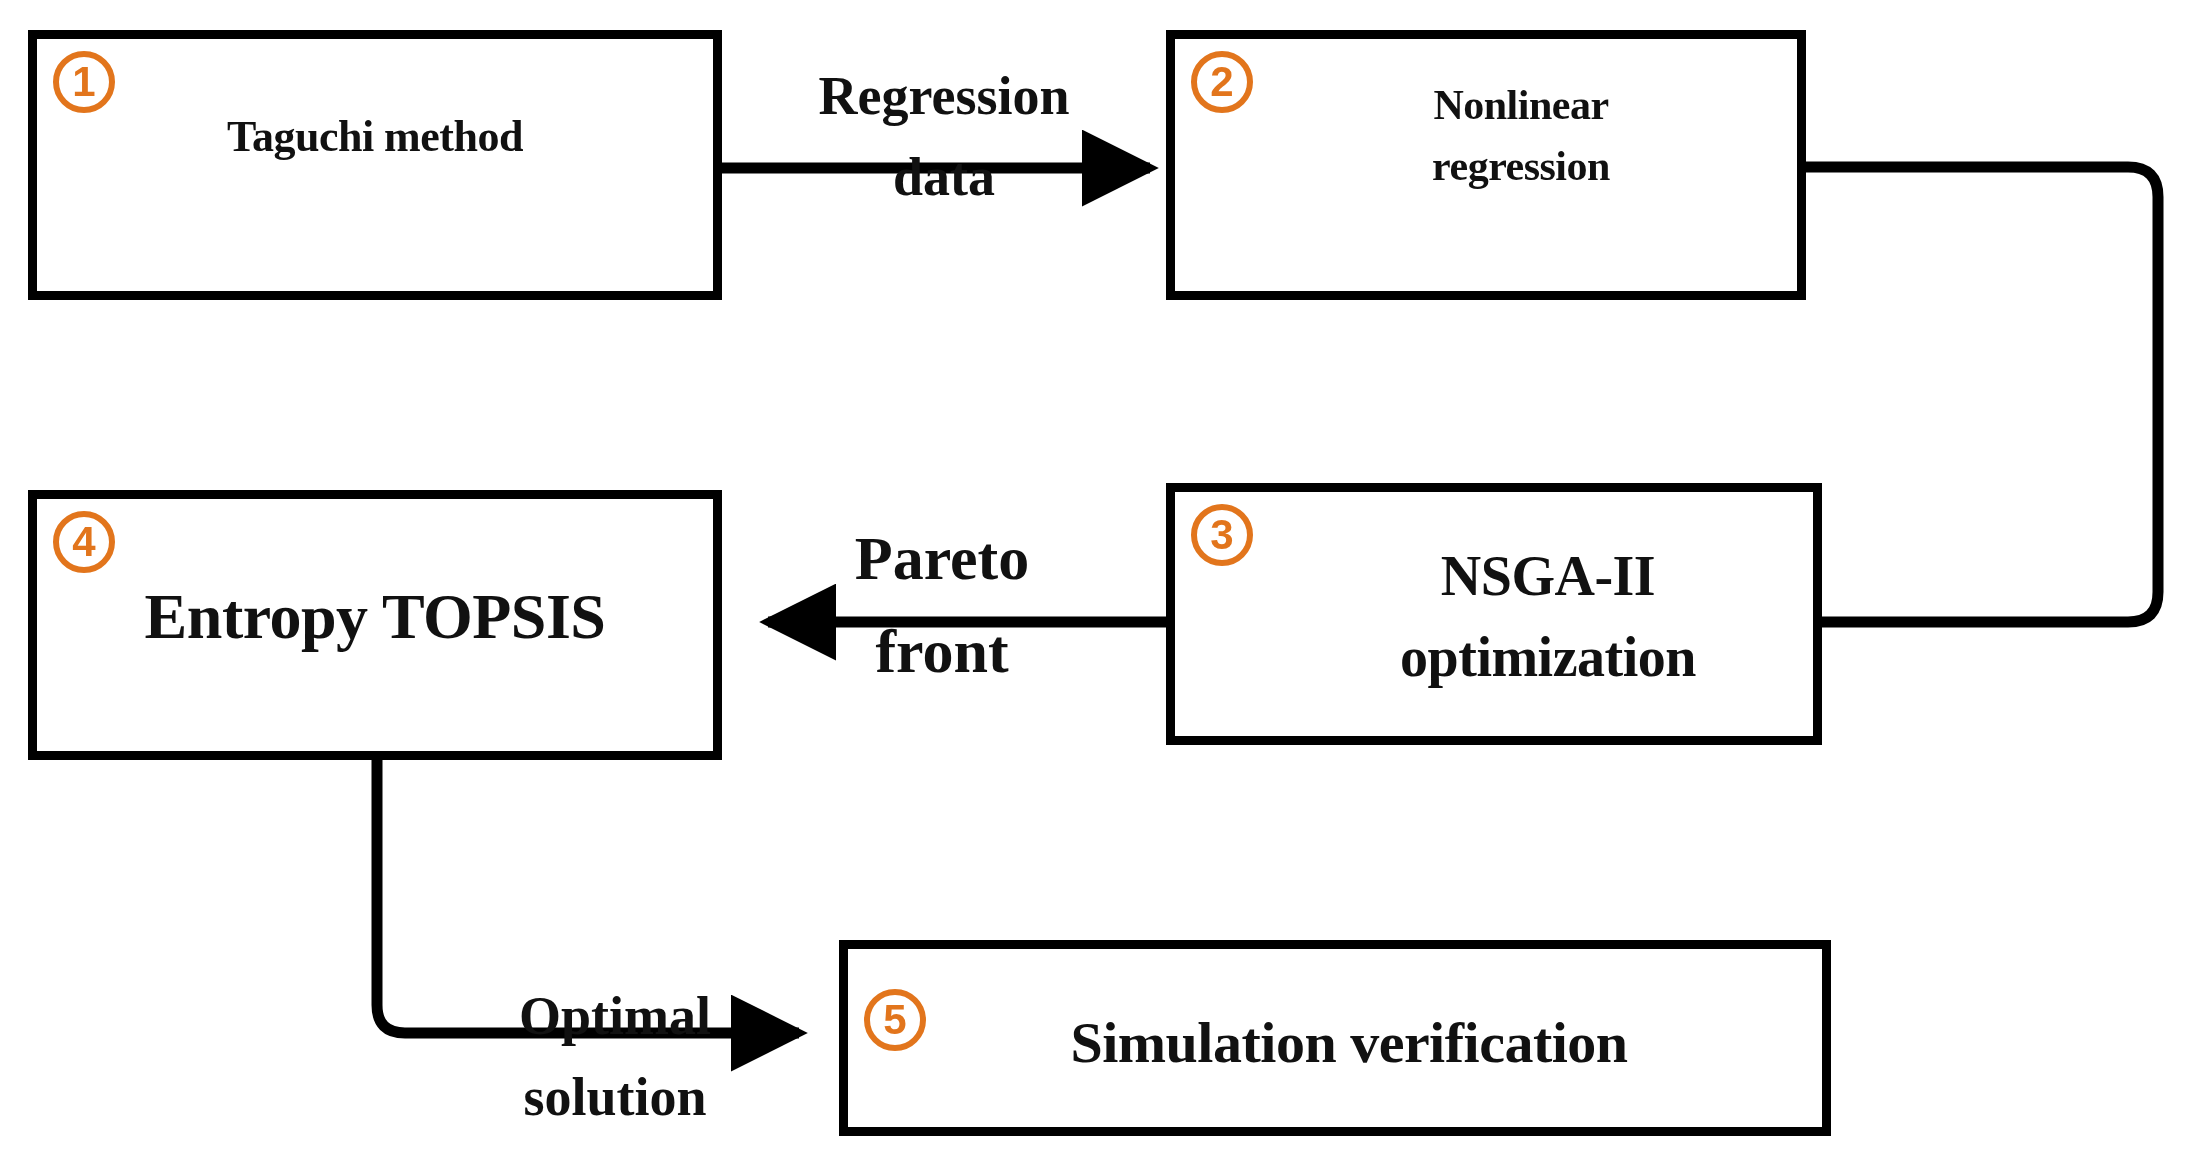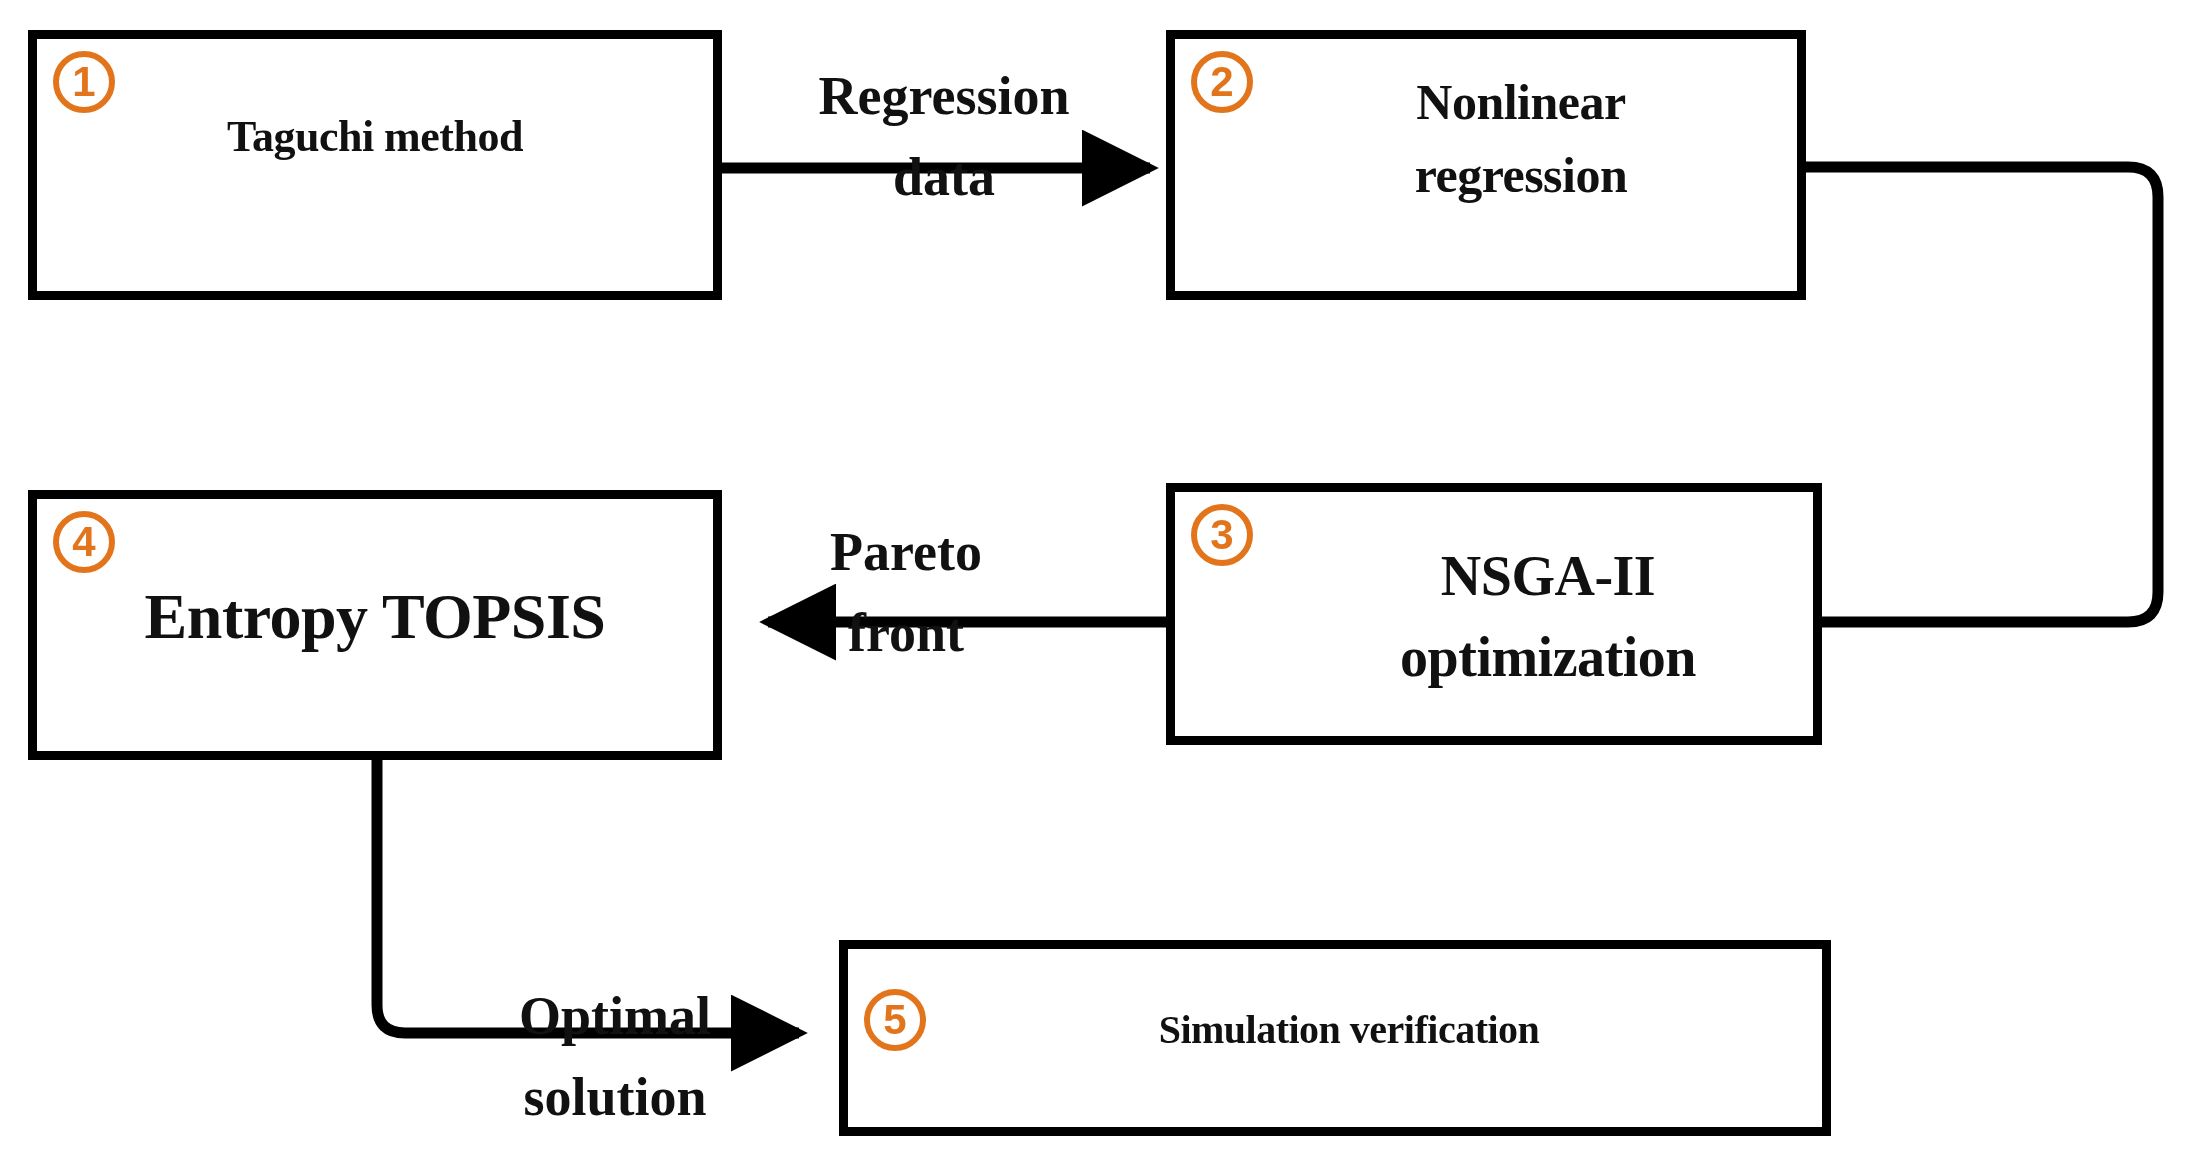--- a/index.html
+++ b/index.html
@@ -27,29 +27,29 @@
   #n4{left:28px;  top:490px; width:694px; height:270px;}
   #n5{left:839px; top:940px; width:992px; height:196px;}
 
   #n1 .badge{left:16px; top:12px;}
   #n2 .badge{left:16px; top:12px;}
   #n3 .badge{left:16px; top:12px;}
   #n4 .badge{left:16px; top:12px;}
   #n5 .badge{left:16px; top:40px;}
 
   #n1 .node-label{top:66px;  font-size:44px;}
-  #n2 .node-label{top:27px;  font-size:50px;}
+  #n2 .node-label{top:36px;  font-size:42px;}
   #n3 .node-label{top:44px;  font-size:56px;}
   #n4 .node-label{top:72px;  font-size:64px;}
-  #n5 .node-label{top:52px;  font-size:40px; padding-left:28px;}
+  #n5 .node-label{top:52px;  font-size:58px; padding-left:28px;}
 
   
   #lbl-reg{left:722px; top:56px;  width:444px; font-size:54px;}
   #lbl-obj{left:1830px;top:204px; width:300px; font-size:54px;}
-  #lbl-par{left:696px; top:512px; width:420px; font-size:54px;}
+  #lbl-par{left:732px; top:512px; width:420px; font-size:62px;}
   #lbl-opt{left:400px; top:976px; width:430px; font-size:54px;}
 </style>
 </head>
 <body>
 
 <div id="stage">
 
   <svg class="edges" viewBox="0 0 2187 1161" xmlns="http://www.w3.org/2000/svg">
     <defs>
       <marker id="ah" markerWidth="7" markerHeight="7" refX="6.2" refY="3.5" orient="auto" markerUnits="strokeWidth">

